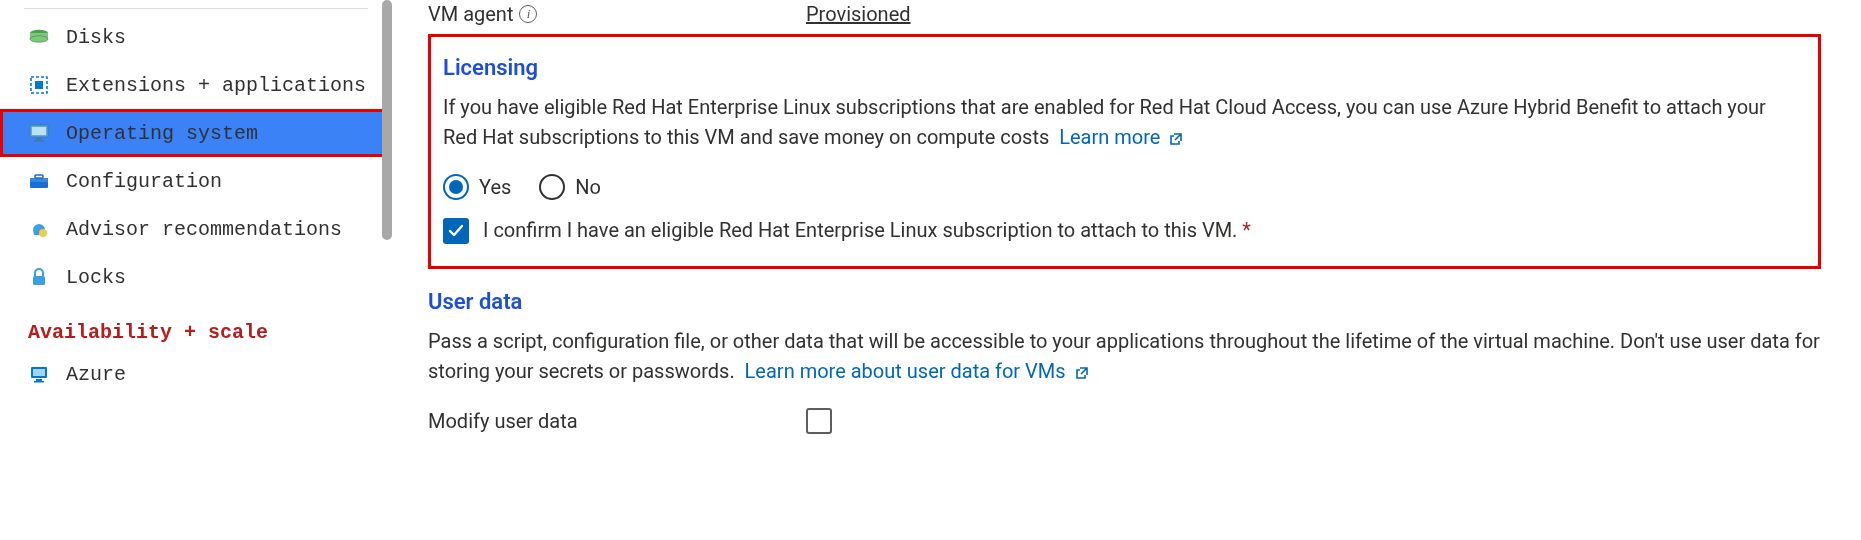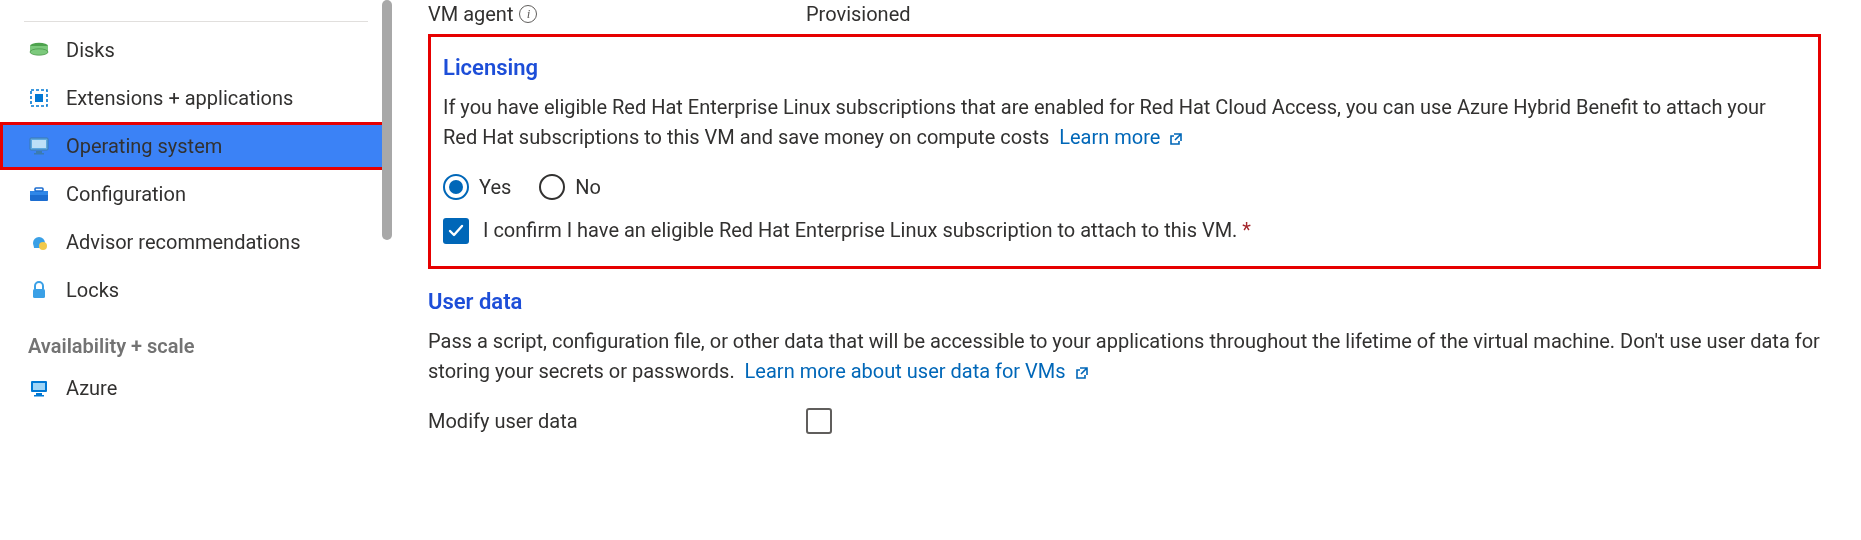--- a/index.html
+++ b/index.html
@@ -10,21 +10,22 @@
       background: #ffffff;
       display: flex;
       width: 1861px;
       height: 540px;
       overflow: hidden;
     }
     .sidebar {
       width: 392px;
       flex-shrink: 0;
       position: relative;
-      padding-top: 21px;
+      padding-top: 8px;
+      font-family: Liberation Mono, monospace;
     }
     .sidebar-divider {
       height: 1px;
       background: #e1dfdd;
       margin: 0 24px 4px 24px;
     }
     .sidebar-item {
       display: flex;
       align-items: center;
       height: 48px;
@@ -33,21 +34,21 @@
       gap: 16px;
     }
     .sidebar-item.selected { background: #3b82f6; }
     .sidebar-item.highlighted { outline: 3px solid #e60000; outline-offset: -3px; }
     .sidebar-item .icon { width: 22px; height: 22px; display: flex; align-items: center; justify-content: center; flex-shrink: 0; }
     .sidebar-item .label { font-size: 20px; color: #323130; }
     .sidebar-section-header {
       font-weight: 600;
       font-size: 20px;
       padding: 20px 0 6px 28px;
-      color: #737373;
+      color: #b91c1c;
     }
     .scrollbar-indicator {
       position: absolute;
       right: 0;
       top: 0;
       width: 10px;
       height: 240px;
       background: #a8a8a8;
       border-radius: 5px;
     }
@@ -56,21 +57,21 @@
       flex: 1;
       padding: 2px 40px 0 36px;
       position: relative;
     }
     .kv-row {
       display: flex;
       align-items: center;
       margin-bottom: 8px;
     }
     .kv-key { width: 378px; flex-shrink: 0; font-size: 20px; color: #323130; display:flex; align-items:center; gap:6px;}
-    .kv-val { font-size: 20px; color: #323130; }
+    .kv-val { font-size: 20px; color: #323130; text-decoration: underline; }
 
     .section-box {
       border: 3px solid #e60000;
       padding: 18px 16px 22px 12px;
       margin-top: 6px;
       margin-bottom: 20px;
     }
     .section-title { font-size: 22px; font-weight: 600; margin-bottom: 12px; color:#1d4ed8; }
     .section-desc { font-size: 20px; color: #323130; line-height: 1.5; margin-bottom: 22px; }
     .link { color: #0067b8; text-decoration: none; cursor: pointer; }

